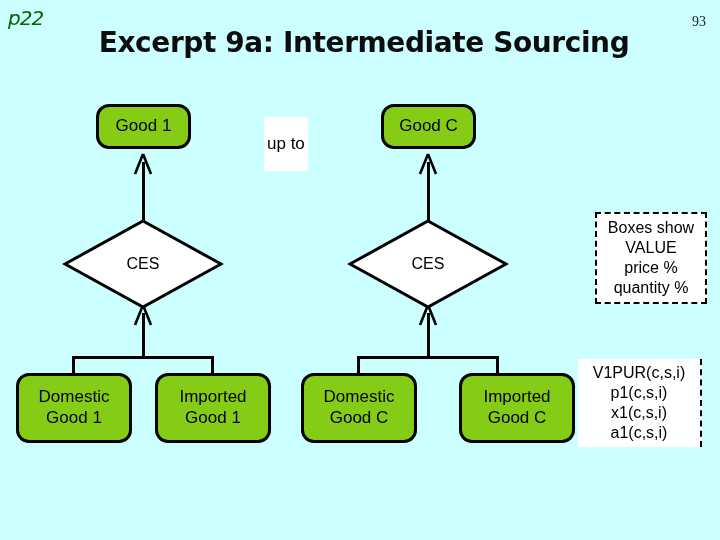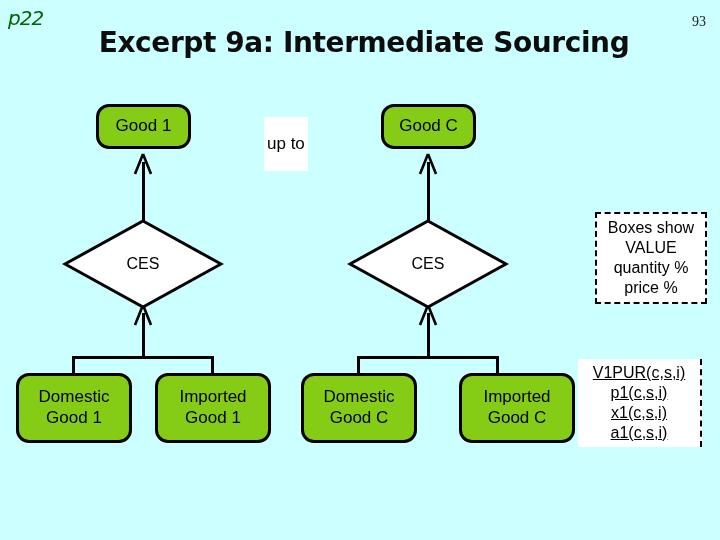--- a/index.html
+++ b/index.html
@@ -136,21 +136,20 @@
     z-index: 4;
   }
   .annot .ln { display: block; white-space: nowrap; }
 
   
   .annot.dashed-box {
     border: 2px dashed #000000;
   }
   .annot.dashed-right {
     border-right: 2px dashed #000000;
-    text-decoration: underline;
   }
 </style>
 </head>
 <body>
 
 <div id="slide">
 
   <div id="page-marker">p22</div>
   <div id="page-number">93</div>
   <div id="slide-title">Excerpt 9a: Intermediate Sourcing</div>
@@ -230,22 +229,22 @@
   </div>
   <div class="node" style="left:459px; top:373px; width:116px; height:70px;">
     <span class="ln">Imported</span>
     <span class="ln">Good C</span>
   </div>
 
 
   <div class="annot dashed-box" style="left:577px; top:212px; width:112px;margin-left:18px;">
     <span class="ln">Boxes show</span>
     <span class="ln">VALUE</span>
+    <span class="ln">price %</span>
     <span class="ln">quantity %</span>
-    <span class="ln">price %</span>
   </div>
 
   <div class="annot dashed-right" style="left:578px; top:359px; width:124px;">
     <span class="ln">V1PUR(c,s,i)</span>
     <span class="ln">p1(c,s,i)</span>
     <span class="ln">x1(c,s,i)</span>
     <span class="ln">a1(c,s,i)</span>
   </div>
 
 </div>

